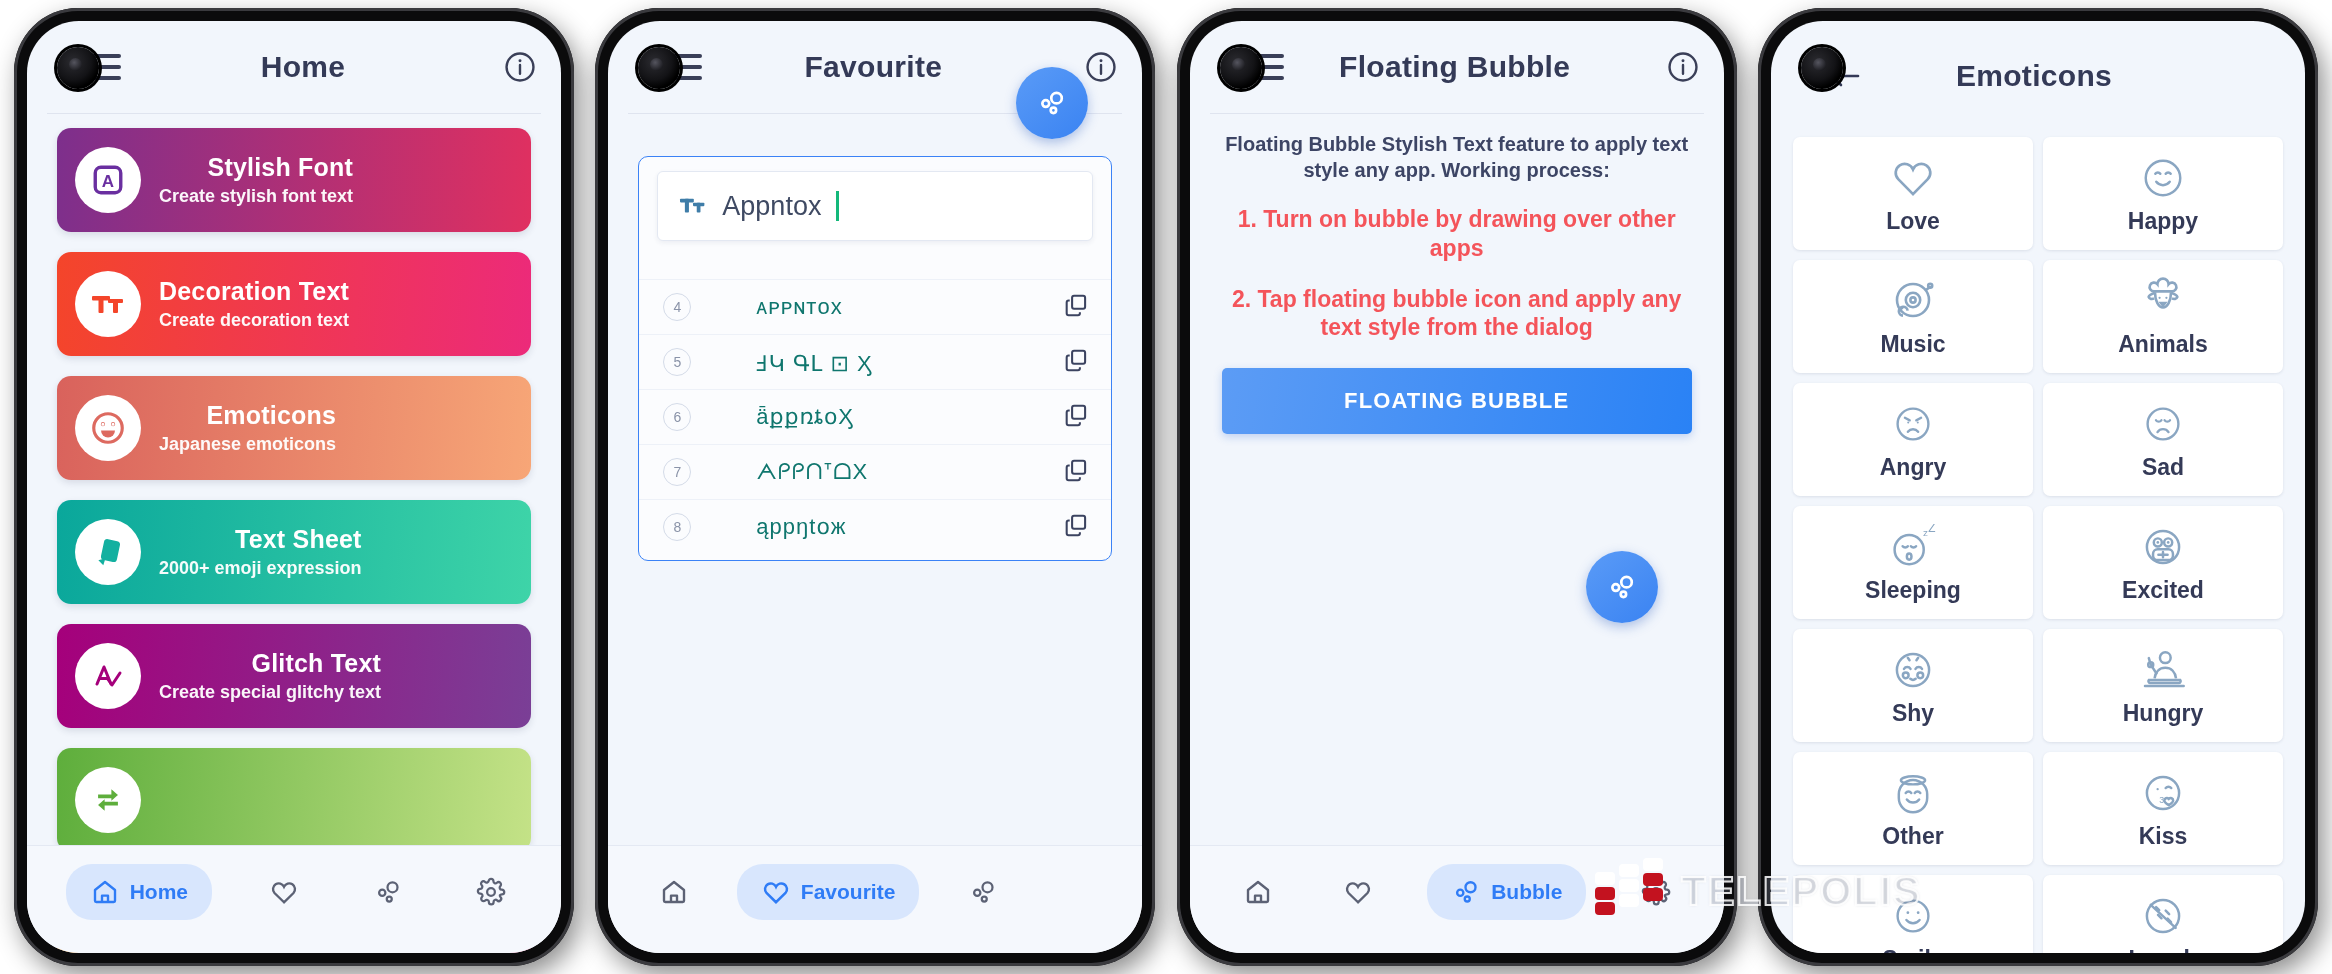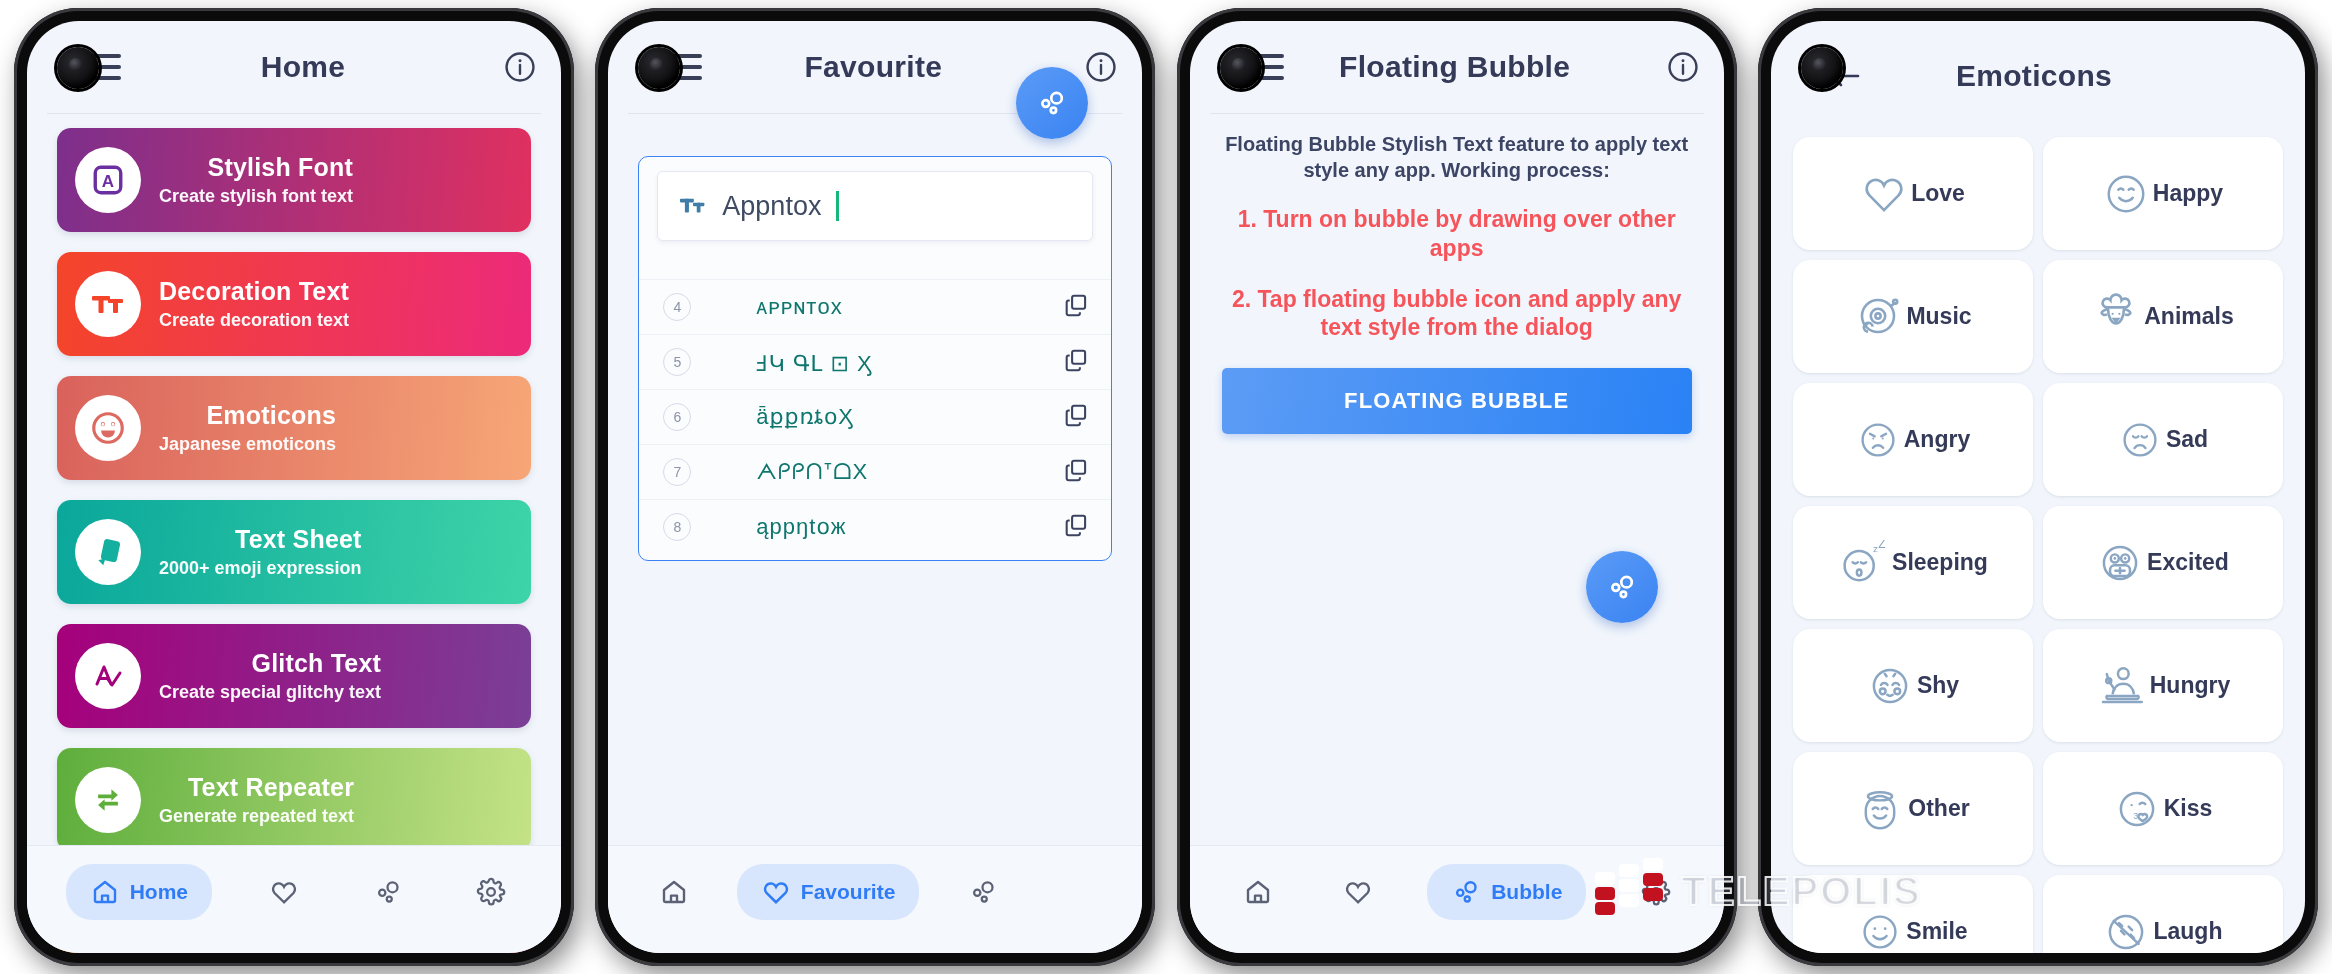--- a/index.html
+++ b/index.html
@@ -192,23 +192,23 @@
 
   
   .emo-grid {
     display: grid;
     grid-template-columns: 1fr 1fr;
     gap: 10px;
     padding: 6px 22px 0 22px;
   }
   .emo-cell {
     background: #ffffff;
-    border-radius: 17px;
+    border-radius: 7px;
     height: 113px;
-    display: flex; flex-direction: row;
+    display: flex; flex-direction: column;
     align-items: center; justify-content: center;
     gap: 4px;
     box-shadow: 0 1px 3px rgba(50,65,100,.12);
   }
   .emo-label { font-size: 23px; font-weight: bold; color: #343a57; }
   .emo-ic { height: 52px; display:flex; align-items:center; justify-content:center; }
 
   
   .watermark {
     position: absolute;
@@ -334,24 +334,20 @@
         <div class="card" style="background:linear-gradient(95deg,#5eae3c 0%,#c4e287 100%)">
           <div class="card-ic">
             <svg width="34" height="34" viewBox="0 0 24 24">
                 <g fill="#5eae3c">
                   <path d="M5 8.2h11v2.6H5z"></path>
                   <path d="M14.4 4.4l4.6 4.1-4.6 4.1z"></path>
                   <path d="M19 13.2H8v2.6h11z"></path>
                   <path d="M9.6 11.4L5 15.5l4.6 4.1z"></path>
                 </g>
               </svg>
-          </div>
-          <div class="card-text">
-            <div class="card-title">Text Repeater</div>
-            <div class="card-sub">Generate repeated text</div>
           </div>
         </div>
 
         <div class="card" style="background:linear-gradient(95deg,#dd8b1d 0%,#e471a0 100%)">
           <div class="card-ic">
             <svg width="38" height="38" viewBox="0 0 24 24" fill="none" stroke="#dd8b1d" stroke-width="2">
                 <circle cx="12" cy="12" r="9"></circle>
                 <circle cx="8.8" cy="9.6" r=".2" stroke-width="2.3"></circle>
                 <circle cx="15.2" cy="9.6" r=".2" stroke-width="2.3"></circle>
                 <path d="M7.6 13.6h8.8a4.4 4.4 0 0 1-8.8 0z" fill="#dd8b1d" stroke="none"></path>

